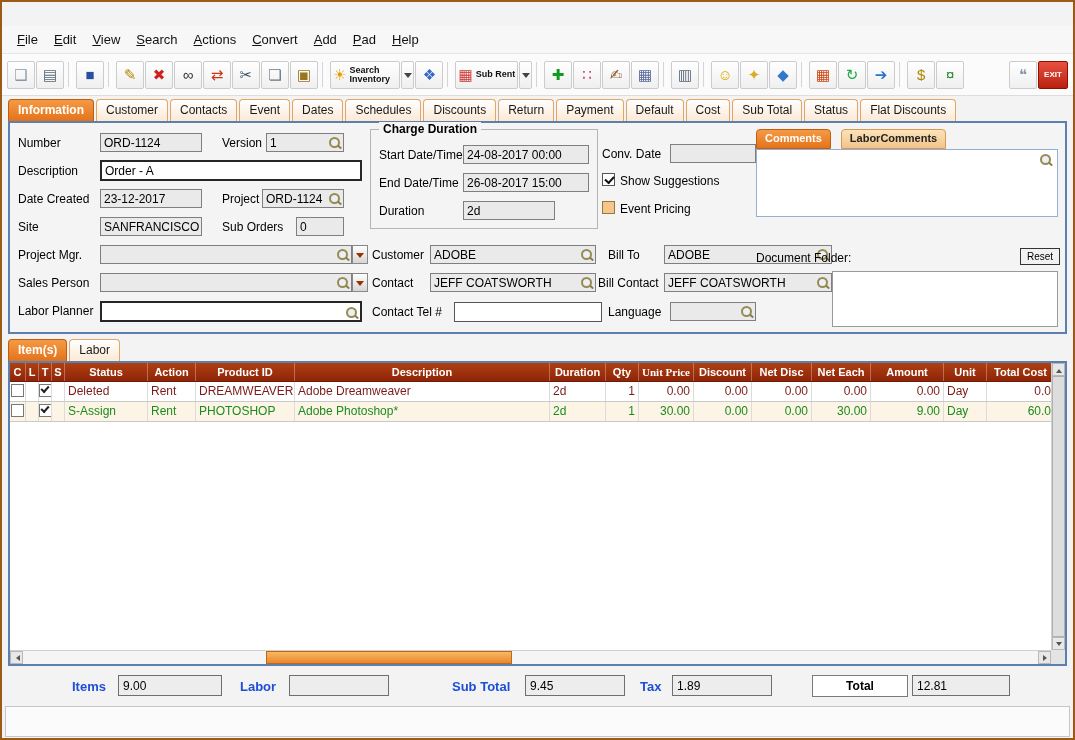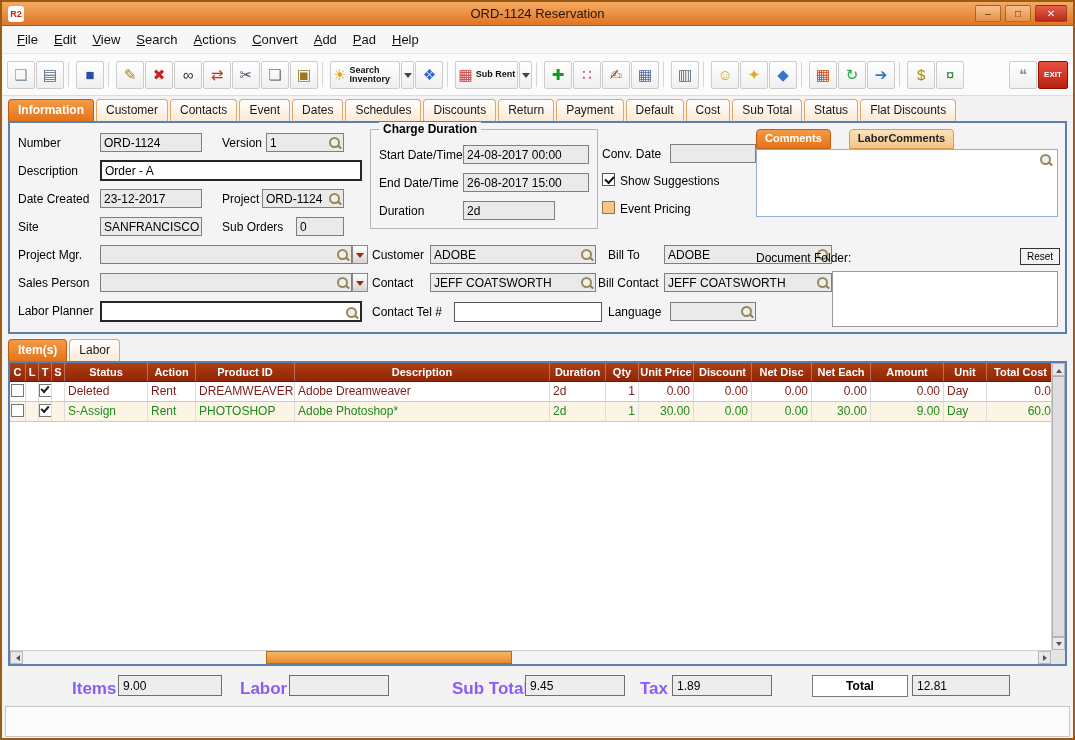--- a/index.html
+++ b/index.html
@@ -47,21 +47,21 @@
   .mag{position:absolute;right:1px;top:2px;width:14px;height:14px;cursor:pointer;}
   .mag::before{content:"";position:absolute;left:1px;top:1px;width:7px;height:7px;border:2px solid #9A8A52;border-radius:50%;background:#EAF0F8;}
   .mag::after{content:"";position:absolute;left:9px;top:10px;width:5px;height:2px;background:#8A7A4A;transform:rotate(40deg);border-radius:1px;}
   .ddbtn{position:absolute;width:16px;height:19px;background:linear-gradient(#FEFEFE,#D6D6D6);border:1px solid #888;box-sizing:border-box;cursor:pointer;}
   .ddbtn::after{content:"";position:absolute;left:3px;top:7px;border:4px solid transparent;border-top:5px solid #9A3000;}
   .group{position:absolute;border:1px solid #B5B5B5;}
   .group-title{position:absolute;left:8px;top:-8px;font-size:12px;font-weight:bold;background:#F4F4F4;padding:0 4px;white-space:nowrap;}
   .cbx{position:absolute;width:13px;height:13px;background:#FFF;border:1px solid #555;box-sizing:border-box;cursor:pointer;}
   .cbx.checked::before{content:"";position:absolute;left:2px;top:2px;width:7px;height:4px;border-left:2px solid #111;border-bottom:2px solid #111;transform:rotate(-48deg);}
   .cbx.orange{background:#F6C68C;border-color:#997744;}
-  .ctabs{position:absolute;left:746px;top:6px;display:flex;gap:18px;align-items:flex-end;}
+  .ctabs{position:absolute;left:746px;top:6px;display:flex;gap:10px;align-items:flex-end;}
   .ctab{font-size:11px;font-weight:bold;padding:2px 8px 3px;border-radius:4px 4px 0 0;border:1px solid #C05E10;cursor:pointer;line-height:13px;}
   .ctab.active{background:linear-gradient(#F59A45,#E4731B);color:#FFF;}
   .ctab.inactive{background:linear-gradient(#FCE3BB,#F2C389);color:#222;border-color:#D99A50;}
   .combox{position:absolute;left:746px;top:26px;width:302px;height:68px;background:#FFF;border:1px solid #93AFD7;box-sizing:border-box;}
   .docbox{position:absolute;left:822px;top:148px;width:226px;height:56px;background:#FFF;border:1px solid #999;box-sizing:border-box;}
   .reset-btn{position:absolute;left:1010px;top:125px;width:40px;height:17px;background:#F2F2F2;border:1px solid #333;font-size:10px;text-align:center;line-height:14px;cursor:pointer;box-sizing:border-box;padding:0;}
 
   
   .itemtabs{position:absolute;left:6px;top:337px;height:22px;display:flex;gap:2px;align-items:flex-end;}
   .table-panel{position:absolute;left:6px;top:359px;right:6px;height:305px;background:#FFF;border:2px solid #5B80AE;box-sizing:border-box;}
@@ -83,41 +83,30 @@
   .sbtn.left::after{left:2px;top:3px;border-right:4px solid #555;}
   .sbtn.right::after{left:4px;top:3px;border-left:4px solid #555;}
   .sbtn.up::after{left:3px;top:2px;border-bottom:4px solid #555;}
   .sbtn.down::after{left:3px;top:4px;border-top:4px solid #555;}
   .htrack{flex:1;position:relative;background:#F5F5F5;}
   .hthumb{position:absolute;left:243px;width:246px;top:0;bottom:0;background:linear-gradient(#F8B860,#E88830);border:1px solid #C06818;box-sizing:border-box;cursor:grab;}
   .vthumb{position:absolute;top:13px;bottom:13px;left:0;width:13px;background:#DDD;border:1px solid #B0B0B0;box-sizing:border-box;cursor:grab;}
 
   
   .summary{position:absolute;left:0;top:668px;right:0;height:34px;}
-  .sum-lbl{position:absolute;top:9px;font-size:17px;font-weight:bold;color:#8b5cf6;}
+  .sum-lbl{position:absolute;top:9px;font-size:13px;font-weight:bold;color:#1d4ed8;}
   .sum-fld{position:absolute;top:5px;height:21px;background:#EDEDED;border:1px solid #6F6F6F;box-sizing:border-box;font-size:12px;padding:3px 4px;overflow:hidden;white-space:nowrap;cursor:text;}
   .total-box{position:absolute;top:5px;height:22px;background:#FFF;border:1px solid #7A7A7A;box-sizing:border-box;font-size:12px;font-weight:bold;text-align:center;line-height:20px;}
   .statusbar{position:absolute;left:3px;right:3px;top:704px;height:31px;background:#FBFBFB;border:1px solid #C6C6C6;box-sizing:border-box;}
 </style>
 </head>
 <body>
 
 <div class="window">
 
-  <div class="titlebar">
-    <span class="app-icon">
-        <span>R2</span>
-      </span>
-    <span class="title-text">ORD-1124 Reservation</span>
-    <span class="win-controls">
-      <button class="winbtn">–</button>
-      <button class="winbtn">□</button>
-      <button class="winbtn close">✕</button>
-    </span>
-  </div>
 
   <div class="menubar" id="menubar">
       <div class="menu-item">File</div>
       <div class="menu-item">Edit</div>
       <div class="menu-item">View</div>
       <div class="menu-item">Search</div>
       <div class="menu-item">Actions</div>
       <div class="menu-item">Convert</div>
       <div class="menu-item">Add</div>
       <div class="menu-item">Pad</div>
@@ -381,21 +370,21 @@
         <div class="th" style="width: 16px;">C</div>
         <div class="th" style="width: 13px;">L</div>
         <div class="th" style="width: 13px;">T</div>
         <div class="th" style="width: 13px;">S</div>
         <div class="th" style="width: 83px;">Status</div>
         <div class="th" style="width: 48px;">Action</div>
         <div class="th" style="width: 99px;">Product ID</div>
         <div class="th" style="width: 255px;">Description</div>
         <div class="th" style="width: 56px;">Duration</div>
         <div class="th" style="width: 33px;">Qty</div>
-        <div class="th" style="width: 55px;">Unit Price</div>
+        <div class="th" style="width: 55px; font-family: Liberation Serif, serif;">Unit Price</div>
         <div class="th" style="width: 58px;">Discount</div>
         <div class="th" style="width: 60px;">Net Disc</div>
         <div class="th" style="width: 59px;">Net Each</div>
         <div class="th" style="width: 73px;">Amount</div>
         <div class="th" style="width: 43px;">Unit</div>
         <div class="th" style="width: 68px;">Total Cost</div>
       </div>
     <div id="tbody">
         <div class="trow" style="color: rgb(123, 26, 26); background: rgb(255, 255, 255);">
           <div class="td cbcell" style="width: 16px;"><span class="rowcb"></span></div>

